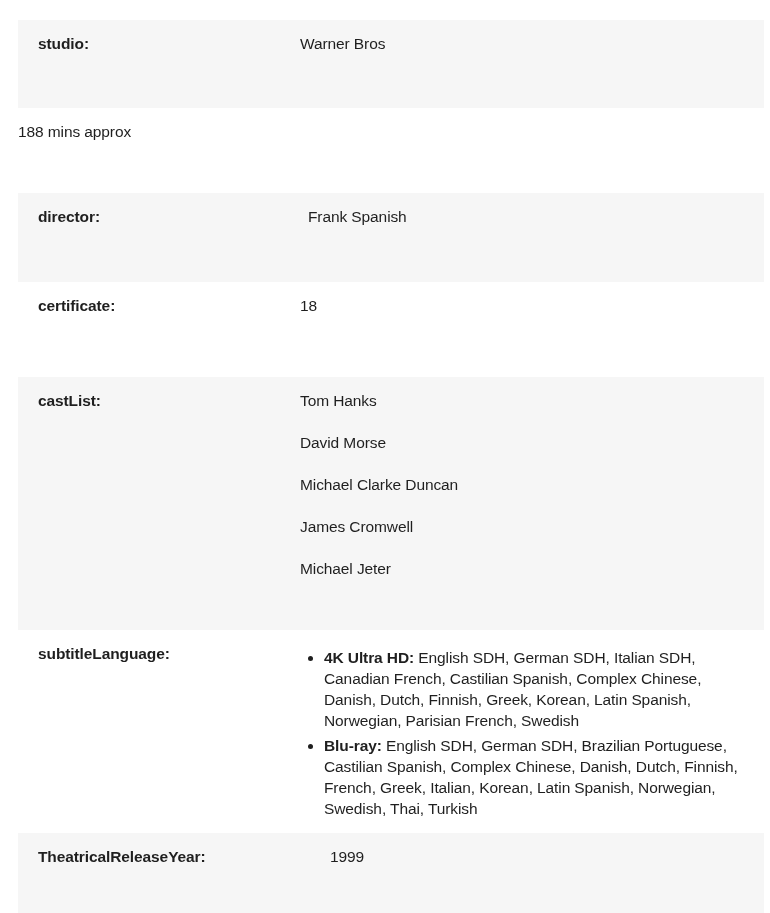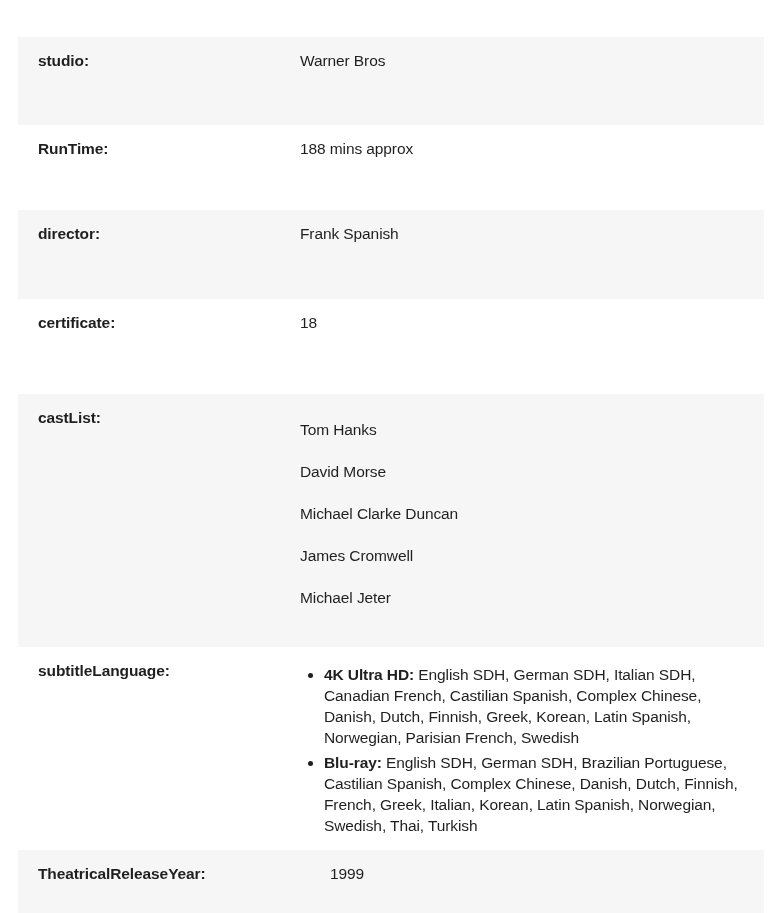--- a/index.html
+++ b/index.html
@@ -6,21 +6,21 @@
     --stripe:#f6f6f6;
     --ink:#1f1f1f;
   }
   *{box-sizing:border-box;}
   html,body{margin:0;padding:0;}
   body{
     width:770px;height:913px;overflow:hidden;background:#ffffff;
     font-family:"Liberation Sans","DejaVu Sans",sans-serif;
     color:var(--ink);
   }
-  #screen{width:770px;height:913px;overflow:hidden;background:#ffffff;padding-top:37px;}
+  #screen{width:770px;height:913px;overflow:hidden;background:#ffffff;padding-top:20px;}
   .row{
     display:flex;
     margin-left:18px;
     width:746px;
     padding-top:13px;
     font-size:15.5px;
     line-height:21px;
     letter-spacing:-0.1px;
   }
   .row.shaded{background:var(--stripe);}
@@ -29,26 +29,26 @@
     min-width:282px;
     padding-left:20px;
     font-weight:700;
   }
   .value{
     flex:1;
     padding-right:18px;
   }
   .row--studio{min-height:88px;}
   .row--runtime{min-height:85px;}
-  .row--director{min-height:89px;}
+  .row--director{min-height:89px;gap:8px;}
   .row--certificate{min-height:95px;}
   .row--castList{min-height:253px;justify-content:space-between;}
   .row--subtitleLanguage{min-height:203px;}
   .row--theatricalReleaseYear{min-height:96px;}
-  .cast-item{margin:12px 0 21px 0;}
+  .cast-item{margin:0 0 21px 0;}
   .cast-item:last-child{margin-bottom:0;}
   ul.bullets{
     margin:0;
     padding:0 0 0 20px;
     list-style:disc outside;
   }
   ul.bullets li{margin:4px;padding:0;}
   .bullet-term{font-weight:700;}
   .value-indent{padding-left:30px;}
 </style>
@@ -57,21 +57,20 @@
 
 <div id="screen">
   <main id="details-table">
       <div class="row row--studio shaded">
         <div class="label">studio:</div>
         <div class="value">
           <div>Warner Bros</div>
         </div>
       </div>
       <div class="row row--runtime">
-        <div class="label">RunTime:</div>
         <div class="value">
           <div>188 mins approx</div>
         </div>
       </div>
       <div class="row row--director shaded">
         <div class="label">director:</div>
         <div class="value">
           <div>Frank Spanish</div>
         </div>
       </div>

